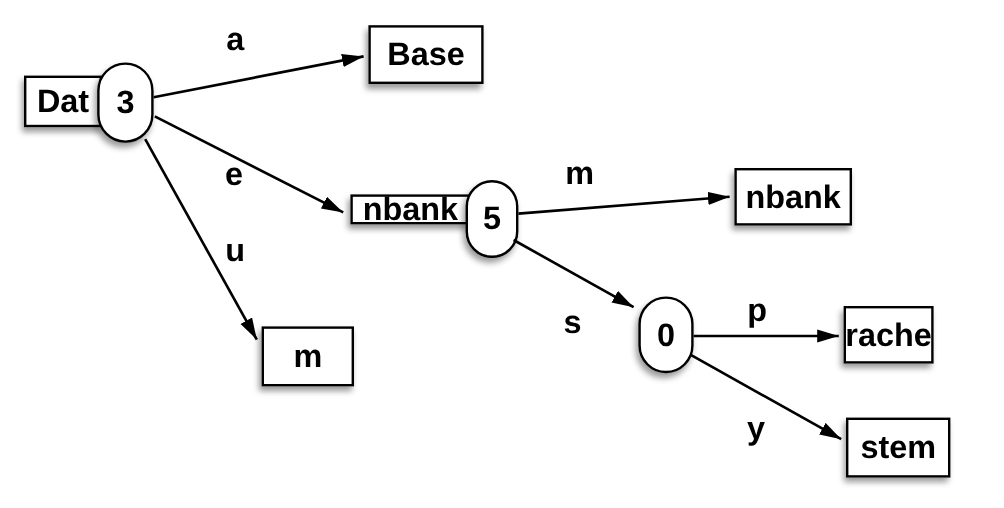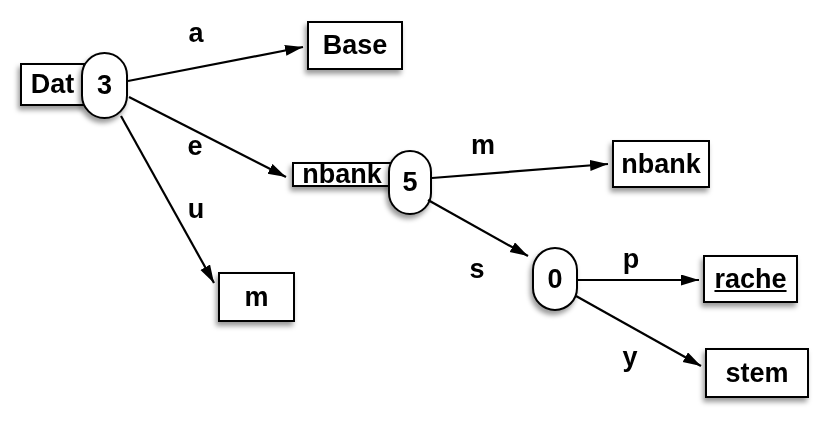--- a/index.html
+++ b/index.html
@@ -67,25 +67,25 @@
   </div>
 
   <div class="node box" style="left:218px; top:272px; width:77px; height:50px;">
     <span class="lbl">m</span>
   </div>
 
   <div class="node box" style="left:612px; top:140px; width:98px; height:48px;">
     <span class="lbl">nbank</span>
   </div>
 
-  <div class="node box" style="left:703px; top:255px; width:95px; height:48px;text-decoration:underline;">
+  <div class="node box" style="left:703px; top:255px; width:75px; height:48px;">
     <span class="lbl">rache</span>
   </div>
 
-  <div class="node box" style="left:705px; top:348px; width:104px; height:50px;">
+  <div class="node box" style="left:705px; top:348px; width:87px; height:50px;">
     <span class="lbl">stem</span>
   </div>
 
   <div class="node pill" style="left:81px; top:52px; width:47px; height:67px;">
     <span class="lbl">3</span>
   </div>
 
   <div class="node pill" style="left:388px; top:150px; width:44px; height:65px;">
     <span class="lbl">5</span>
   </div>

